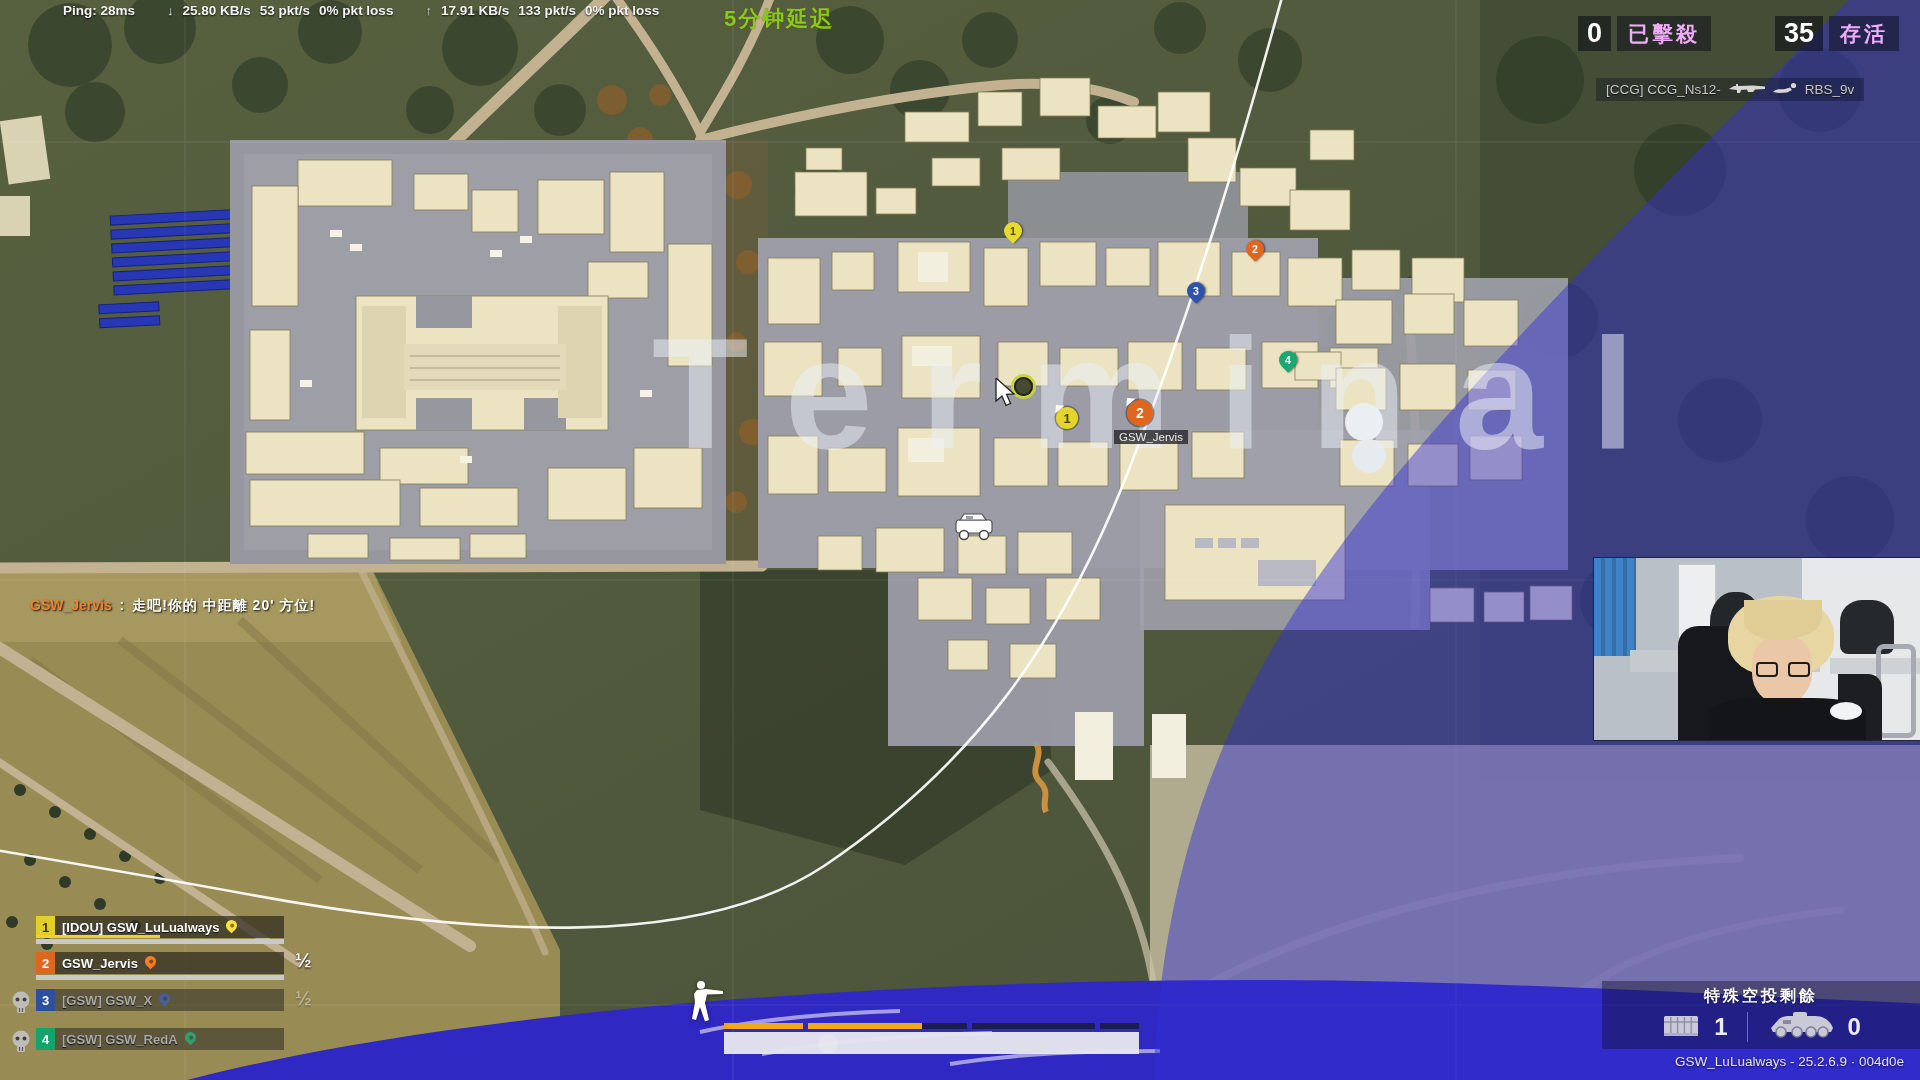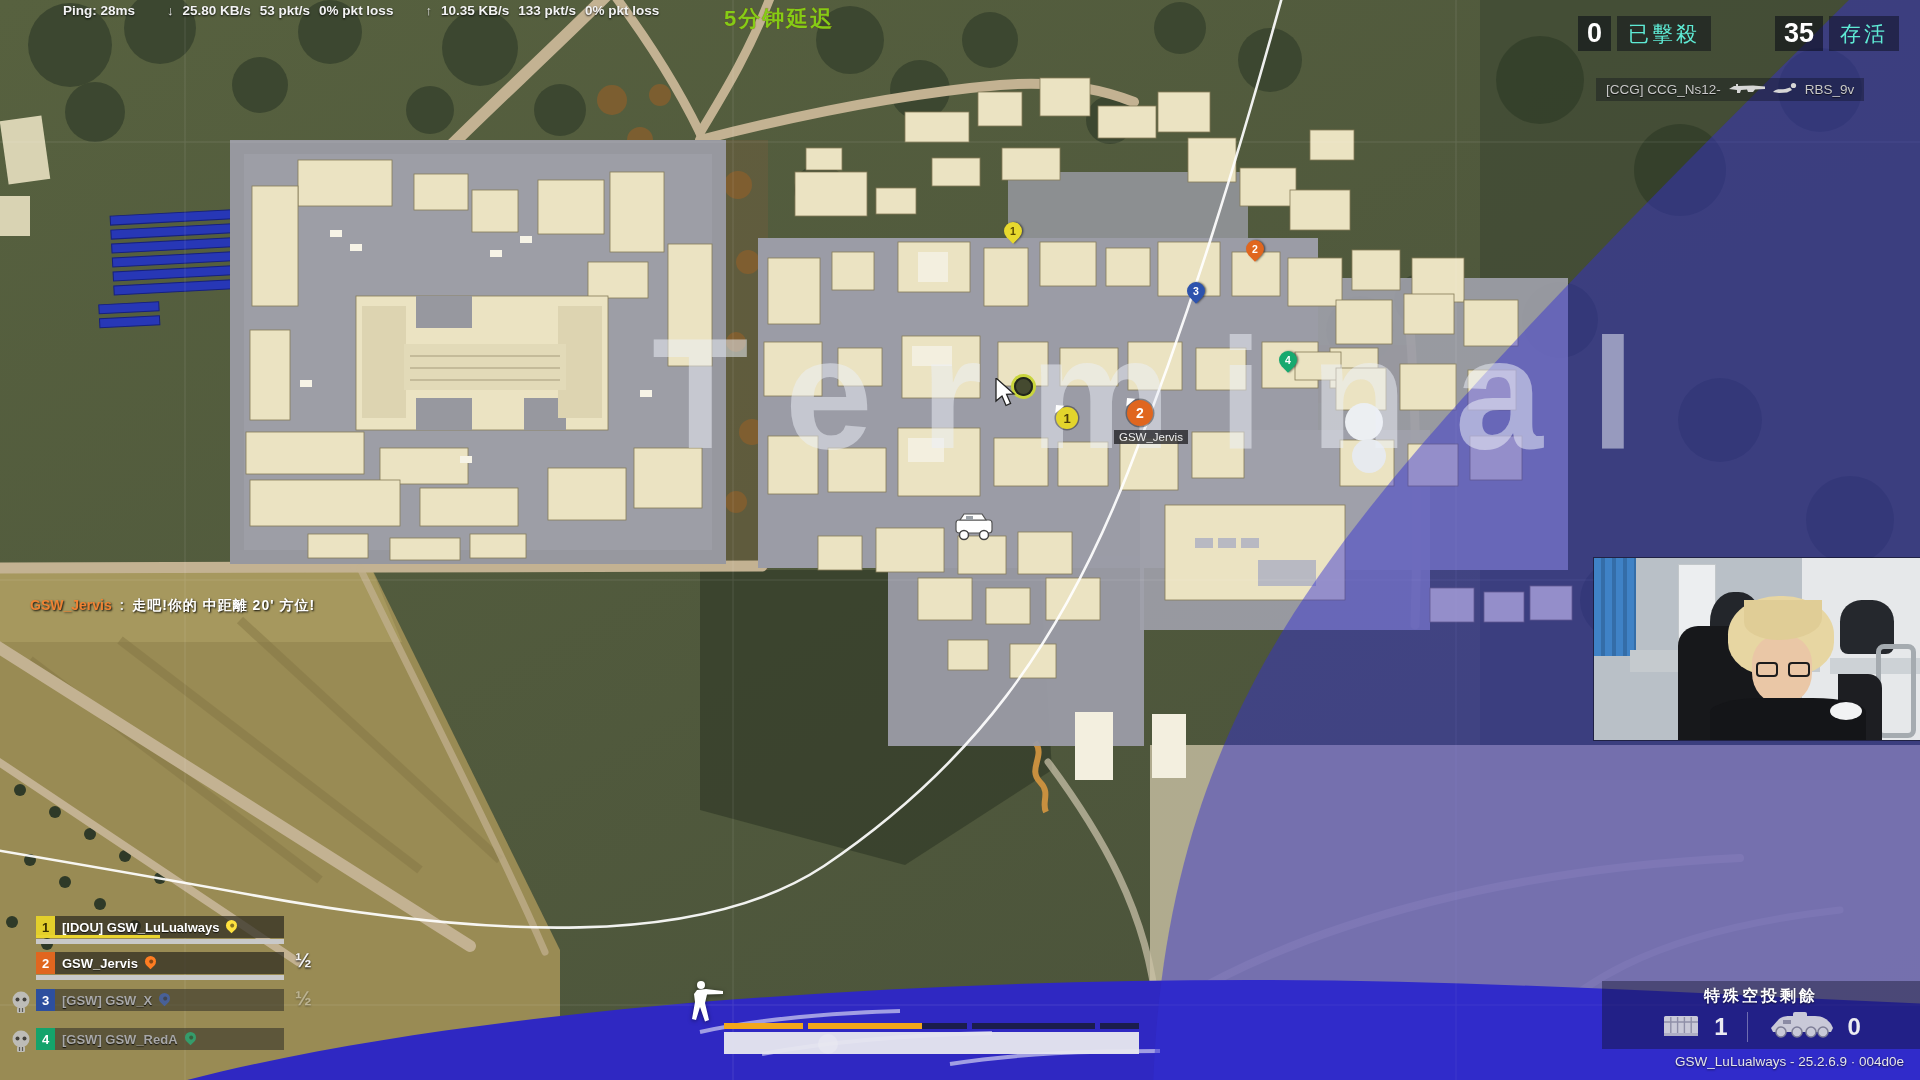--- a/index.html
+++ b/index.html
@@ -19,21 +19,21 @@
   .net-ico{font-size:13px;opacity:.95;}
 
   
   .delay{position:absolute;left:724px;top:4px;font-size:22px;font-weight:700;color:#84cc16;
     letter-spacing:2px;z-index:10;text-shadow:0 0 1px rgba(120,0,0,.6);}
 
   
   .scoreboard{position:absolute;left:1578px;top:16px;display:flex;align-items:stretch;gap:6px;z-index:10;}
   .sb-num{background:rgba(8,10,20,.55);color:#fff;font-size:27px;font-weight:700;
     padding:2px 9px;display:flex;align-items:center;}
-  .sb-label{background:rgba(8,10,20,.48);color:#5eead4;font-size:21px;font-weight:400;
+  .sb-label{background:rgba(8,10,20,.48);color:#f0abfc;font-size:21px;font-weight:700;
     padding:2px 11px;display:flex;align-items:center;letter-spacing:3px;}
   .sb-gap{width:52px;}
 
   
   .killfeed{position:absolute;left:1596px;top:78px;height:23px;display:flex;align-items:center;gap:8px;
     background:rgba(10,12,22,.35);padding:0 10px;color:#c8c8c8;font-size:13.5px;z-index:10;
     text-shadow:0 1px 1px rgba(0,0,0,.7);}
 
   
   .chat{position:absolute;left:30px;top:597px;font-size:14px;font-weight:700;z-index:10;
@@ -444,21 +444,21 @@
 
   <div class="netbar">
     <span>Ping: 28ms</span>
     <span class="sp"></span>
     <span class="net-ico">↓</span>
     <span>25.80 KB/s</span>
     <span>53 pkt/s</span>
     <span>0% pkt loss</span>
     <span class="sp"></span>
     <span class="net-ico">↑</span>
-    <span>10.35 KB/s</span>
+    <span>17.91 KB/s</span>
     <span>133 pkt/s</span>
     <span>0% pkt loss</span>
   </div>
 
   <div class="delay">5分钟延迟</div>
 
   <div class="scoreboard">
     <div class="sb-num">0</div>
     <div class="sb-label">已擊殺</div>
     <div class="sb-gap"></div>

